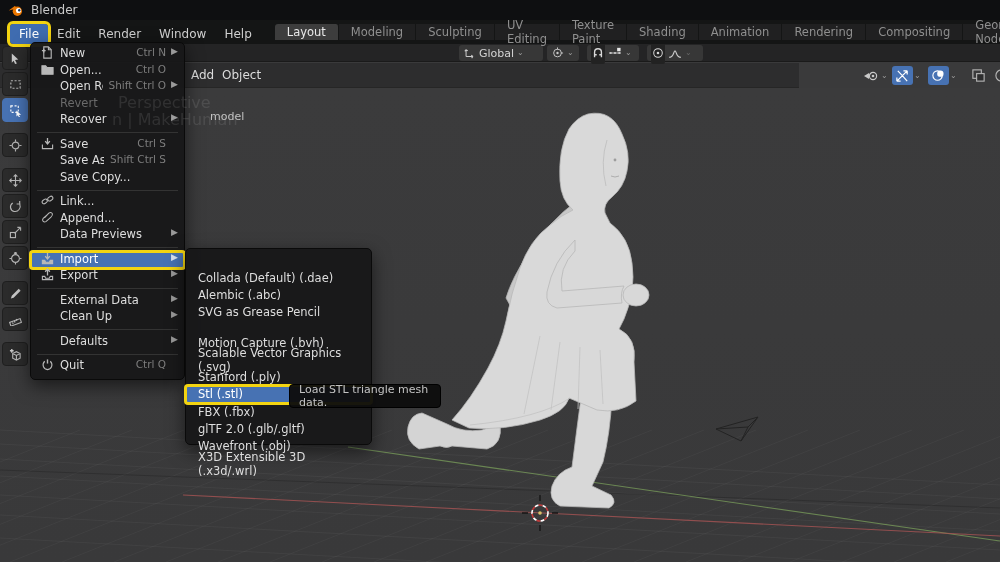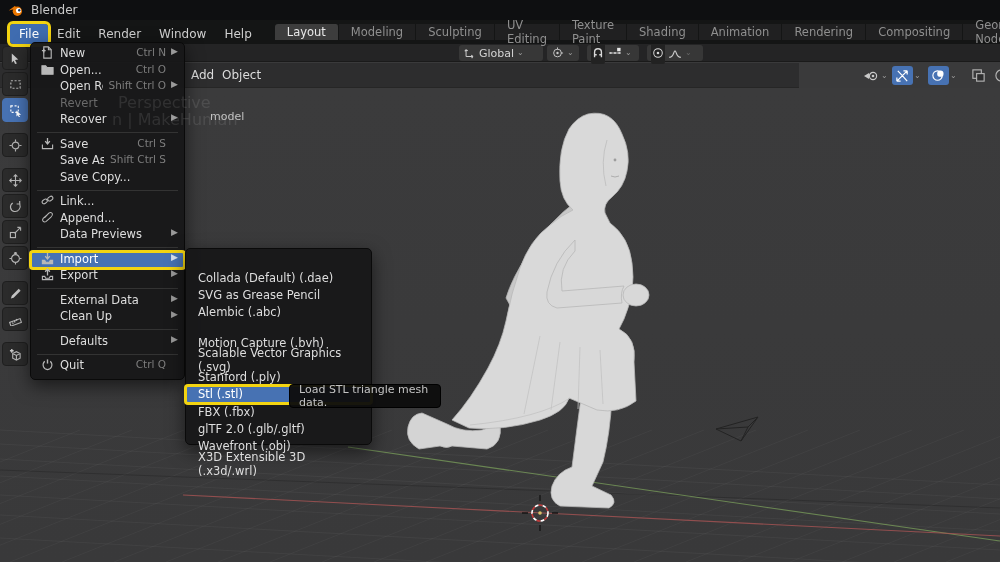--- a/index.html
+++ b/index.html
@@ -487,24 +487,24 @@
       <span class="sc">Ctrl Q</span>
       <span class="arrow"></span>
     </div>
   </div>
 
 <div id="import-menu" class="abs menu-panel">
     <div class="smi" style="height: 17.3px; padding: 0px 8px 0px 12px;">
       <span>Collada (Default) (.dae)</span>
     </div>
     <div class="smi" style="height: 17.3px; padding: 0px 8px 0px 12px;">
+      <span>Alembic (.abc)</span>
+    </div>
+    <div class="smi" style="height: 17.3px; padding: 0px 8px 0px 12px;">
       <span>SVG as Grease Pencil</span>
-    </div>
-    <div class="smi" style="height: 17.3px; padding: 0px 8px 0px 12px;">
-      <span>Alembic (.abc)</span>
     </div>
     <div class="smi" style="height: 17.3px; padding: 0px 8px 0px 12px; margin-top: 13px;">
       <span>Motion Capture (.bvh)</span>
     </div>
     <div class="smi" style="height: 17.3px; padding: 0px 8px 0px 12px;">
       <span>Scalable Vector Graphics (.svg)</span>
     </div>
     <div class="smi" style="height: 17.3px; padding: 0px 8px 0px 12px;">
       <span>Stanford (.ply)</span>
     </div>

